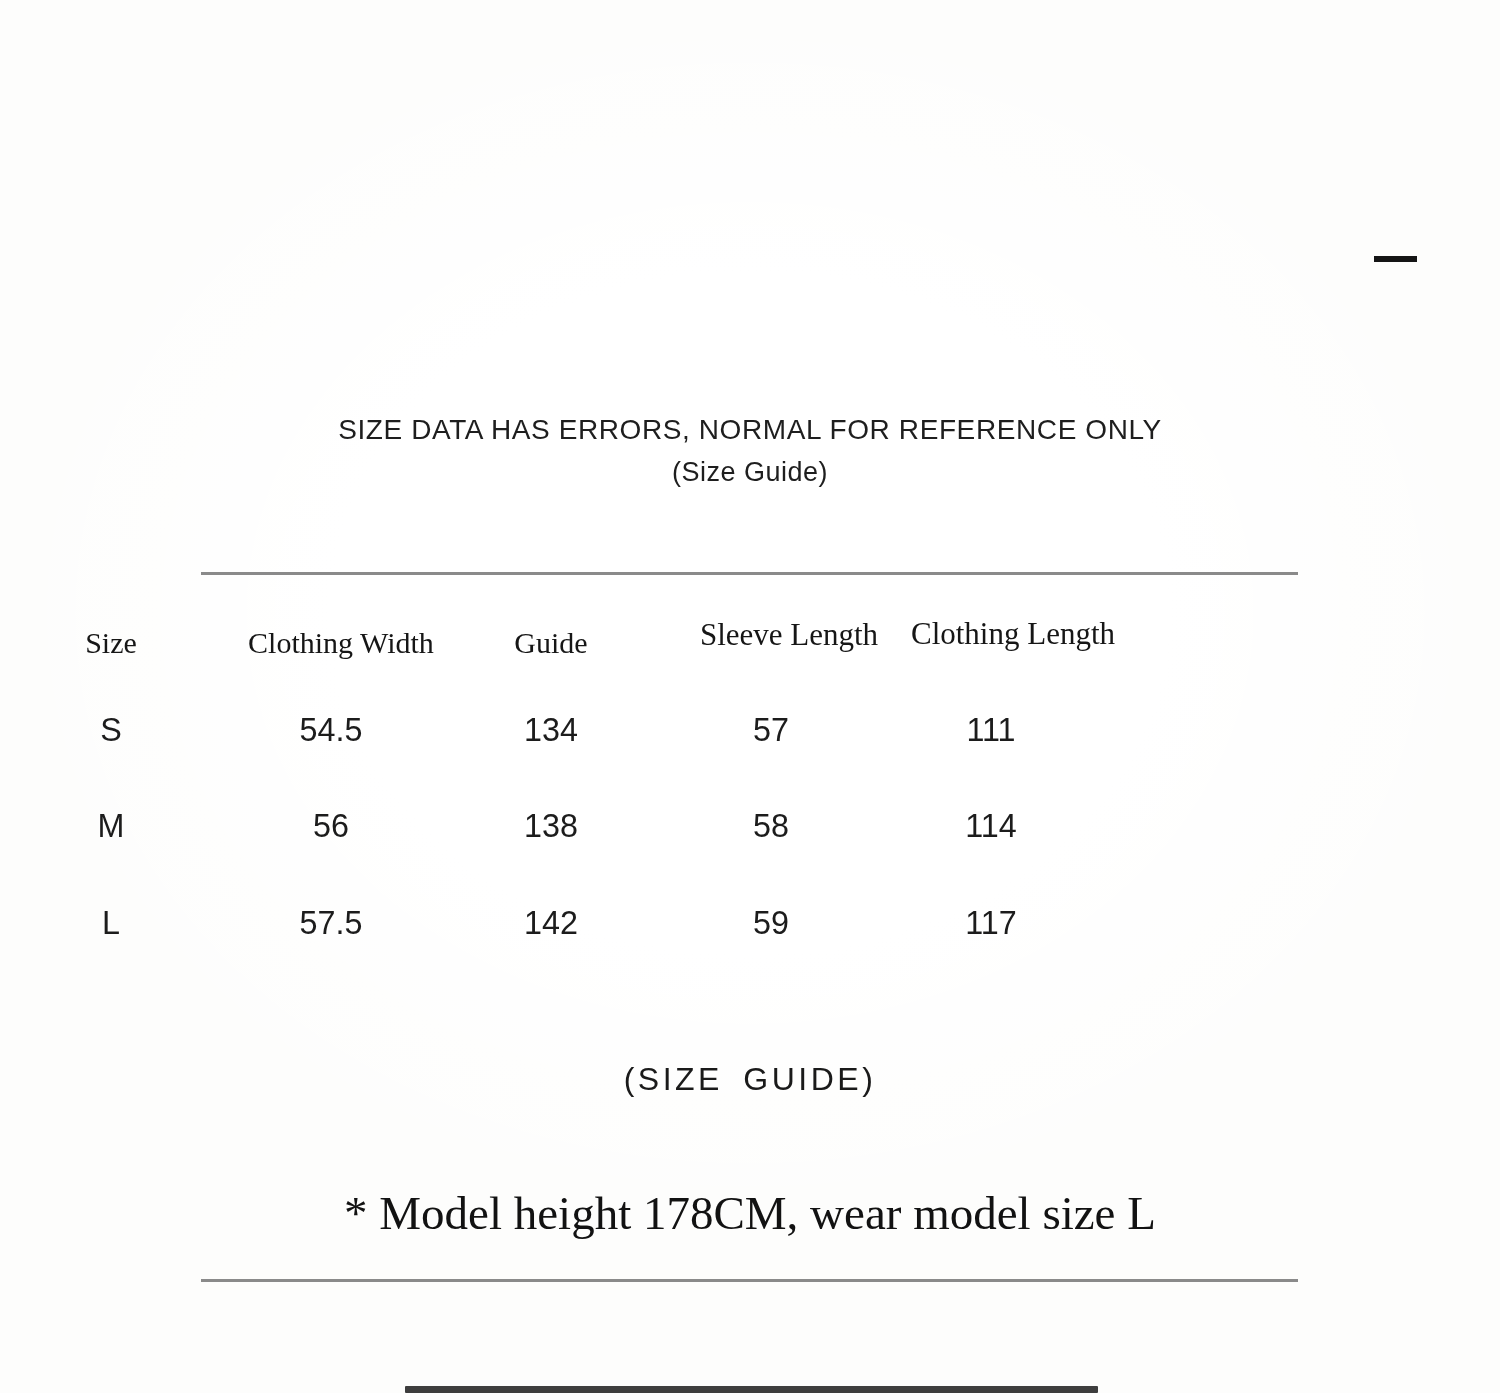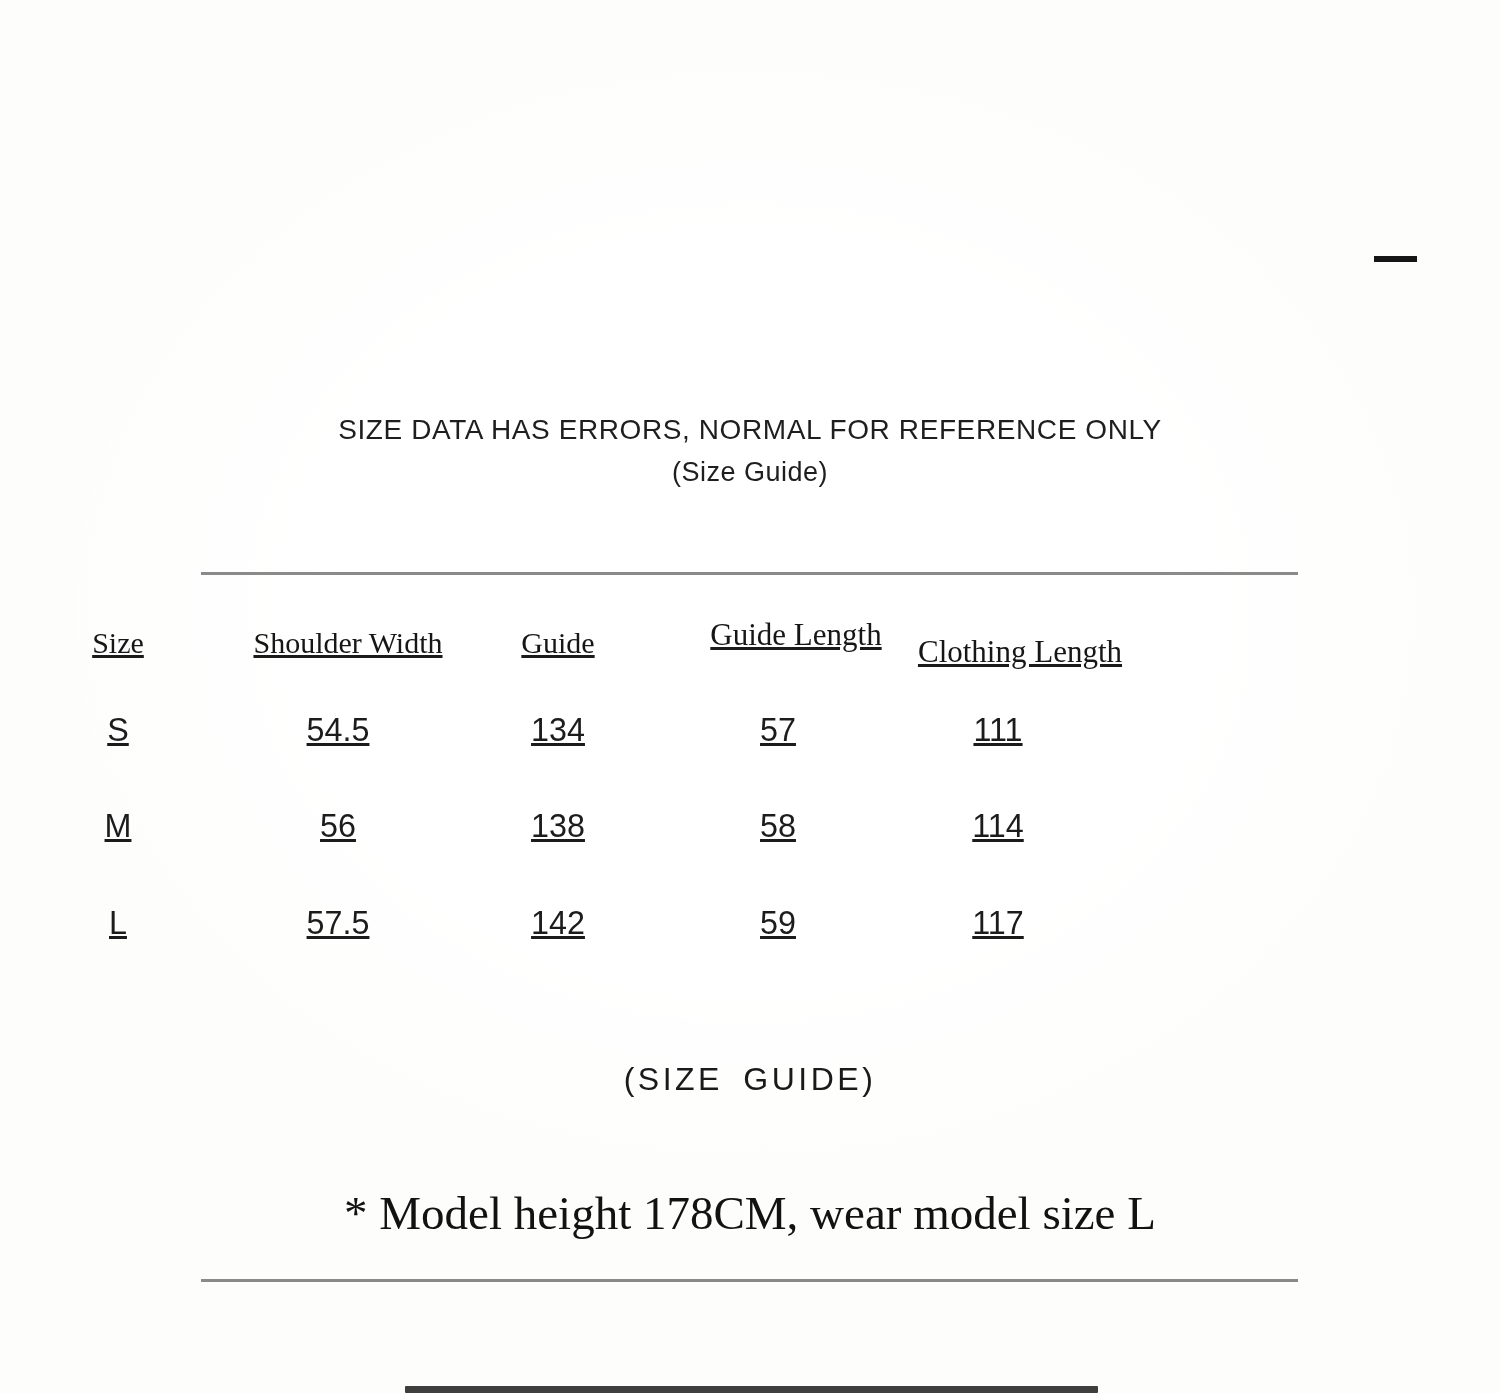--- a/index.html
+++ b/index.html
@@ -43,39 +43,38 @@
   }
   .rule-top { top: 572px; }
   .rule-bottom { top: 1279px; }
 
   .size-table {
     left: 200px;
     width: 1100px;
   }
   .t-row {
     position: absolute;
-    left: 8px;
+    left: 1px;
     width: 1100px;
     display: flex;
-    text-decoration: underline;
   }
   .t-cell {
     width: 220px;
     text-align: center;
     white-space: nowrap;
   }
   .header-row { top: 626px; }
   .header-row .t-cell {
     font-family: "Liberation Serif", serif;
     font-size: 30px;
     color: #161616;
   }
   .header-row .t-cell:nth-child(2) { transform: translate(10px, 0); }
   .header-row .t-cell:nth-child(4) { transform: translate(18px, -9px); font-size: 31px; }
-  .header-row .t-cell:nth-child(5) { transform: translate(22px, -10px); font-size: 31px; margin-top: 18px; }
+  .header-row .t-cell:nth-child(5) { transform: translate(22px, -10px); font-size: 31px; }
 
   .data-row .t-cell {
     font-size: 34px;
     color: #1c1c1c;
     transform: scaleX(0.95);
   }
   .row-s { top: 710px; }
   .row-m { top: 806px; }
   .row-l { top: 903px; }
 
@@ -114,23 +113,23 @@
   <div class="abs dash-mark"></div>
 
   <div class="abs heading">SIZE DATA HAS ERRORS, NORMAL FOR REFERENCE ONLY</div>
   <div class="abs subheading">(Size Guide)</div>
 
   <div class="abs rule rule-top"></div>
 
   <div class="size-table">
     <div class="t-row header-row">
       <div class="t-cell">Size</div>
-      <div class="t-cell">Shoulder Width</div>
+      <div class="t-cell">Clothing Width</div>
       <div class="t-cell">Guide</div>
-      <div class="t-cell">Guide Length</div>
+      <div class="t-cell">Sleeve Length</div>
       <div class="t-cell">Clothing Length</div>
     </div>
 
     <div class="t-row data-row row-s">
       <div class="t-cell">S</div>
       <div class="t-cell">54.5</div>
       <div class="t-cell">134</div>
       <div class="t-cell">57</div>
       <div class="t-cell">111</div>
     </div>

